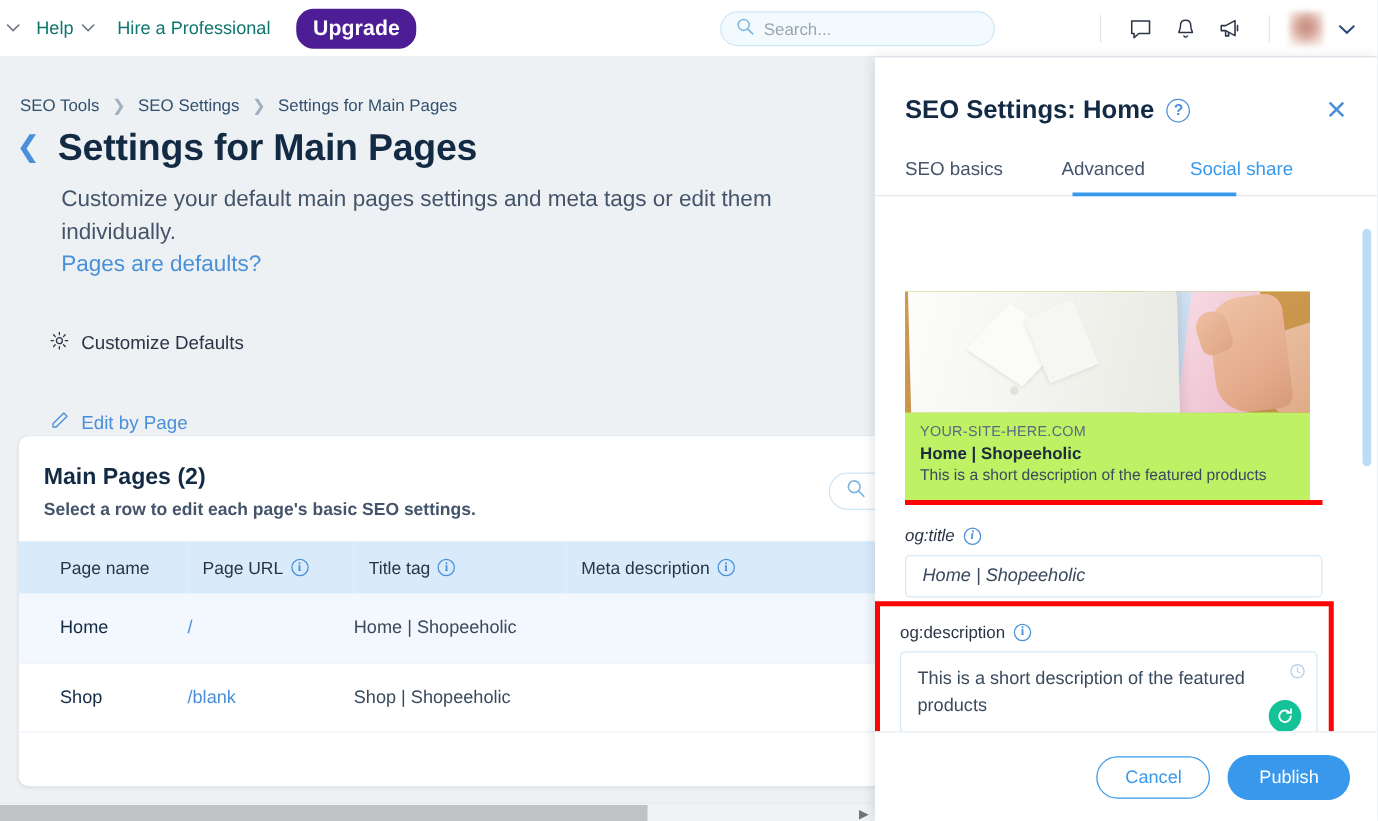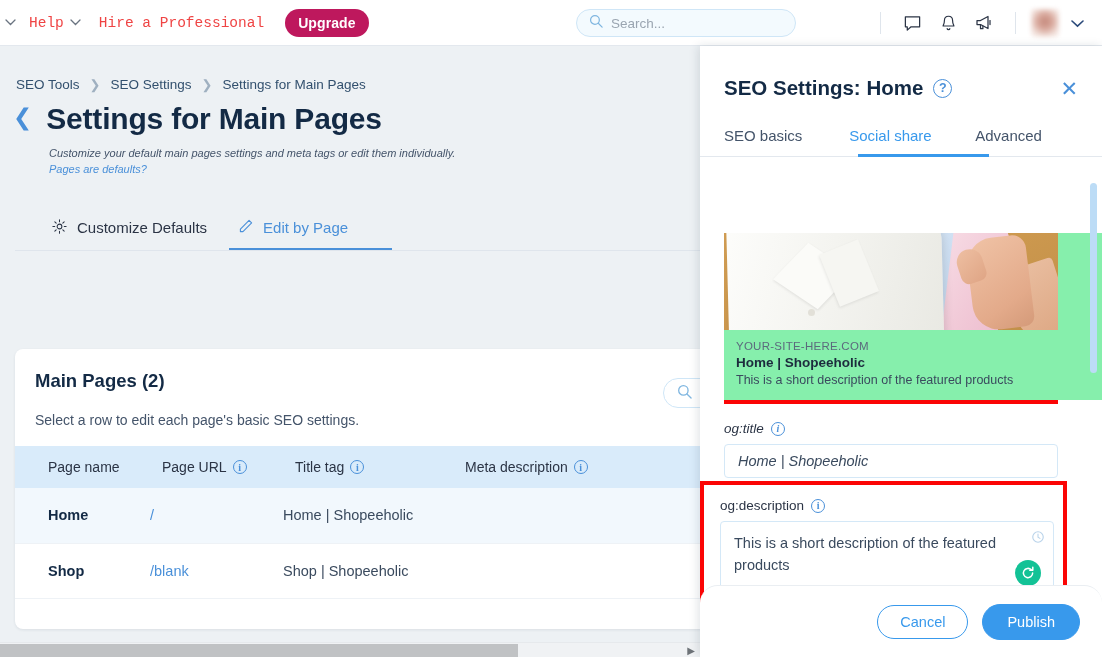--- a/index.html
+++ b/index.html
@@ -14,28 +14,28 @@
   
   .topbar {
     position: absolute; left: 0; top: 0; width: 1102px; height: 46px;
     background: #ffffff;
     border-bottom: 1px solid #e3e8ee;
     display: flex; align-items: center;
   }
   .tb-left { display: flex; align-items: center; height: 100%; padding-left: 0px; }
   .tb-chev-edge { width: 20px; display:flex; align-items:center; justify-content:center; color:#6a7481; }
   .tb-item {
-    font-size: 14.5px; color: #ef4444; padding: 0 9px;
+    font-size: 14.5px; color: #0f766e; padding: 0 9px;
     display: flex; align-items: center; gap: 6px; height: 100%;
-    cursor: pointer; white-space: nowrap; font-family: Liberation Mono, monospace;
+    cursor: pointer; white-space: nowrap;
   }
   .tb-item .cv { color:#6a7481; font-size:11px; }
   .upgrade-btn {
     margin-left: 12px;
-    background: #be185d; color: #fff; font-size: 14px; font-weight: bold;
+    background: #4c1d95; color: #fff; font-size: 17px; font-weight: bold;
     border: none; border-radius: 14px; padding: 6px 13px; cursor: pointer;
     letter-spacing:.1px;
   }
   .tb-search-wrap { position:absolute; left: 576px; top: 9px; }
   .tb-search {
     width: 220px; height: 28px; border: 1px solid #cfe6f7; border-radius: 16px;
     background: #f3fafe; display: flex; align-items: center; padding: 0 12px; gap: 8px;
   }
   .tb-search input {
     border: none; outline: none; background: transparent; width: 100%;
@@ -62,63 +62,63 @@
     padding: 31px 0 0 16px; font-size: 13.5px; color: #32506e;
   }
   .breadcrumb .crumb { cursor: pointer; }
   .breadcrumb .sep-ch { color: #9fb0c0; font-size: 13px; }
   .breadcrumb .crumb.last { color: #32506e; }
 
   .title-row { display: flex; align-items: center; gap: 14px; padding: 10px 0 0 13px; }
   .back-arrow { color: #4a90d9; font-size: 23px; cursor: pointer; line-height: 1; padding-bottom: 4px; }
   .page-title { font-size: 30px; font-weight: bold; color: #132a45; letter-spacing: -.2px; }
 
-  .subtitle { padding: 10px 0 0 49px; font-size: 11px; color: #44546a; line-height: 1.45; font-style: italic; }
+  .subtitle { padding: 10px 0 0 49px; font-size: 18px; color: #44546a; line-height: 1.45; }
   .link-blue { color: #4a90d9; cursor: pointer; display:block; }
 
-  .tabs { display: flex; padding: 40px 0 0 51px; gap: 30px; position: relative; }
+  .tabs { display: flex; padding: 40px 0 0 39px; gap: 30px; position: relative; flex-direction: column; }
   .tab {
     display: flex; align-items: center; gap: 9px; font-size: 15px; color: #2b3445;
     padding-bottom: 13px; cursor: pointer;
   }
   .tab.active { color: #4a90d9; }
   .tab.active::after {
     content: ""; position: absolute; bottom: 0; height: 3px; background: #4a90d9;
     left: 229px; width: 163px;
   }
   .tabs-line { position: absolute; left: 15px; right: 0; bottom: 0; height: 1px; background: #dfe5ec; }
 
   .card {
     position: absolute; left: 15px; top: 303px; width: 686px; min-height: 280px;
     background: #ffffff; border-radius: 8px 0 0 8px; box-shadow: 0 1px 3px rgba(22,45,61,.09);
     overflow: hidden;
   }
   .card-head { padding: 21px 0 18px 20px; position: relative; }
   .card-title { font-size: 18.5px; font-weight: bold; color: #132a45; }
-  .card-sub { font-size: 14px; color: #44546a; margin-top: 20px; }
+  .card-sub { font-size: 14px; color: #44546a; margin-top: 7px; font-weight: bold; }
   .card-search {
     position: absolute; right: -22px; top: 29px;
     width: 60px; height: 30px; border: 1px solid #cfe6f7; border-radius: 16px;
     background: #fff; display: flex; align-items: center; padding-left: 13px;
   }
 
   table { width: 100%; border-collapse: collapse; }
   thead th {
     background: #d9ebfa; text-align: left; font-weight: normal;
     font-size: 14px; color: #2b3445; padding: 13px 0 13px 12px; height: 40px;
   }
   .th-inner { display: flex; align-items: center; gap: 6px; }
   tbody td { font-size: 14.5px; color: #132a45; padding: 17px 0; vertical-align: middle; }
   tbody tr.sel td { background: #f2f8fd; }
   tbody tr { border-bottom: 1px solid #eef2f6; }
   .c1 { width: 135px; padding-left: 33px !important; }
   .c2 { width: 133px; }
   .c3 { width: 170px; }
   .c4 { width: auto; }
-  td.c1 { font-weight: bold; }
+  td.c1 { font-weight: normal; }
   .url-link { color: #4a90d9; }
   .cell-wrap { color: #3a4a5e; line-height: 1.42; }
 
   .hscroll-track {
     position: absolute; left: 0; bottom: 0; width: 701px; height: 15px; background: #f0f2f4;
     border-top: 1px solid #e6e9ec;
   }
   .hscroll-thumb {
     position: absolute; left: 0; top: 1px; width: 518px; height: 13px; background: #c0c2c4;
     cursor: pointer;
@@ -147,21 +147,21 @@
   .ptab.t2 { width: 135px; color: #3899ec; }
   .ptab.t3 { width: 110px; }
   .ptab-line { position: absolute; left: 0; right: 0; bottom: 0; height: 1px; background: #e3e8ee; }
   .ptab-active-bar { position: absolute; bottom: 0; left: 158px; width: 131px; height: 3px; background: #3899ec; }
 
   .panel-body {
     position: absolute; left: 0; top: 187px; width: 402px; height: 398px;
     overflow: hidden;
   }
   .preview-card {
-    margin: 0 24px; width: 378px; background: #86efac; overflow: hidden;
+    margin: 0 24px; width: 324px; background: #bef264; overflow: hidden;
   }
   .preview-img {
     height: 97px; width: 334px; position: relative; overflow: hidden;
     background: linear-gradient(160deg,#d5a055 0%, #cf9a4f 40%, #c08f49 100%);
   }
   .pi-shirt {
     position: absolute; left: 4px; top: -24px; width: 215px; height: 170px;
     background: linear-gradient(105deg,#fdfdfb 0%, #f4f4f0 45%, #e8e8e2 100%);
     border-radius: 4px 34px 10px 6px;
     transform: rotate(-1.5deg);
@@ -236,21 +236,21 @@
   .ta-text { width: 280px; }
   .restore-icon {
     position: absolute; right: 12px; bottom: 8px; width: 26px; height: 26px; border-radius: 50%;
     background: #13c296; display: flex; align-items: center; justify-content: center; cursor: pointer;
   }
   .ghost-icon { position: absolute; right: 8px; top: 7px; color: #b9d3ea; font-size: 14px; }
 
   .panel-footer {
     position: absolute; left: 0; bottom: 0; width: 402px; height: 72px;
     background: #fff; border-top: 1px solid #eaeef2;
-    display: flex; align-items: center; justify-content: flex-end; gap: 14px; padding-right: 22px; border-radius: 18px;
+    display: flex; align-items: center; justify-content: flex-end; gap: 14px; padding-right: 22px;
   }
   .btn {
     font-family: inherit; font-size: 14.5px; border-radius: 18px; cursor: pointer;
     padding: 8px 22px; border: 1px solid #3899ec;
   }
   .btn-cancel { background: #fff; color: #3899ec; }
   .btn-publish { background: #3899ec; color: #fff; border-color: #3899ec; padding: 9px 24px; }
 
   .vscroll {
     position: absolute; right: 5px; top: 137px; width: 7px; height: 190px;
@@ -432,22 +432,22 @@
 <div class="panel">
 
   <div class="panel-head">
     <span class="panel-title">SEO Settings: Home</span>
     <span class="help-circle">?</span>
     <span class="panel-close">✕</span>
   </div>
 
   <div class="panel-tabs">
     <div class="ptab t1">SEO basics</div>
+    <div class="ptab t3">Advanced</div>
     <div class="ptab t2">Social share</div>
-    <div class="ptab t3">Advanced</div>
     <div class="ptab-line"></div>
     <div class="ptab-active-bar"></div>
   </div>
 
   <div class="panel-body">
 
     <div class="preview-card">
       <div class="preview-img">
         <div class="pi-blue"></div>
         <div class="pi-pink"></div>

